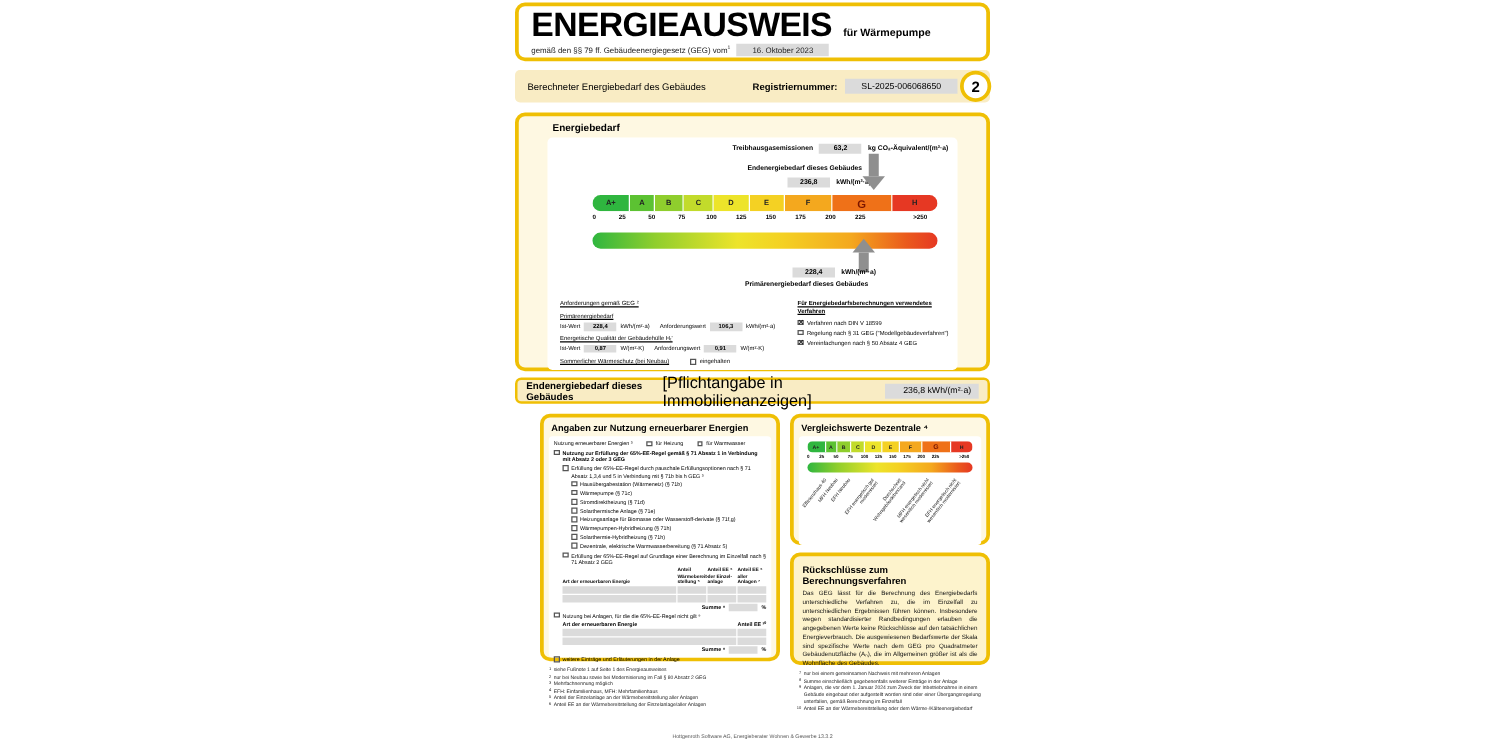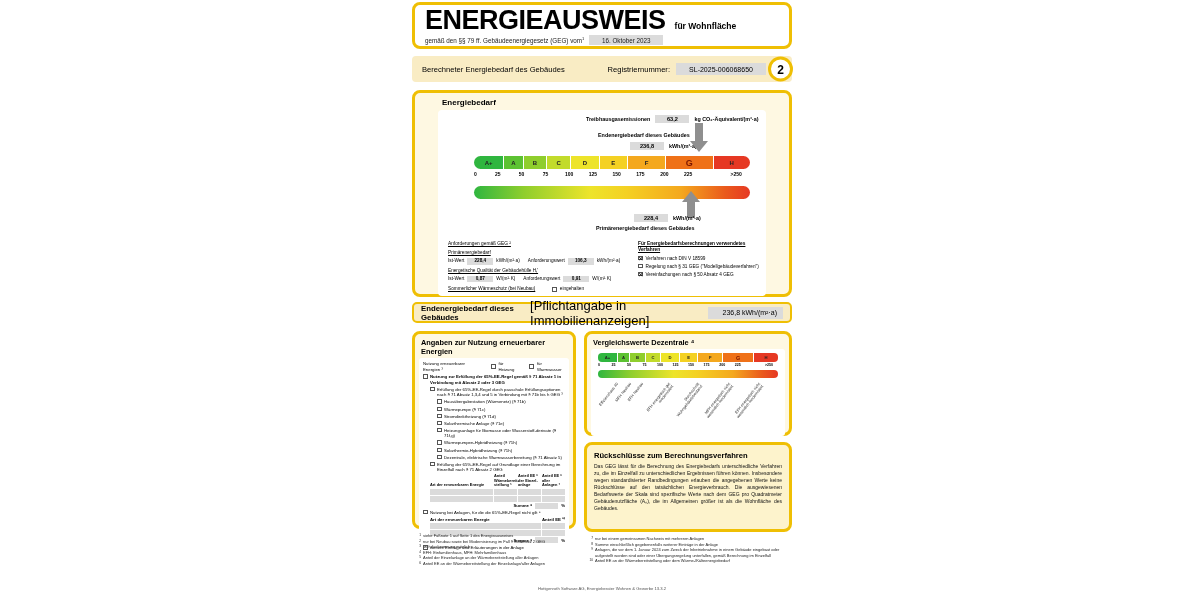--- a/index.html
+++ b/index.html
@@ -13,21 +13,21 @@
   .main-title{font-size:27px;font-weight:800;letter-spacing:-0.5px;}
   .for-label{font-size:8.5px;font-weight:700;}
   .law-row{display:flex;align-items:center;gap:5px;font-size:6.3px;margin-top:1px;color:#222;}
   .sup{font-size:4px;vertical-align:super;}
   .gbox{background:#DBDBDB;text-align:center;}
   .date-box{font-size:6.3px;padding:1.5px 6px;min-width:62px;}
   
   .subheader{position:relative;margin-top:7px;background:#F9ECC4;border-radius:4px;height:26px;
              display:flex;align-items:center;padding:0 10px;}
   .sub-title{font-size:7.6px;font-weight:400;flex:1;}
-  .reg-label{font-size:7.6px;font-weight:400;margin-right:6px;}
+  .reg-label{font-size:7.6px;font-weight:700;margin-right:6px;}
   .reg-box{font-size:7px;padding:2.5px 6px;width:78px;margin-right:16px;}
   .page-circle{position:absolute;right:-1px;top:50%;transform:translateY(-50%);width:19px;height:19px;
                border-radius:50%;background:#fff;border:3.5px solid #EFBF04;display:flex;align-items:center;
                justify-content:center;font-size:12px;font-weight:800;}
   
   .eb-panel{box-sizing:border-box;margin-top:8px;border:3.5px solid #EFBF04;border-radius:8px;
             background:#FEF8E2;height:207px;padding:3px 23px;}
   .eb-title{font-size:8px;font-weight:700;margin:2px 0 3px 4px;}
   .eb-white{position:relative;background:#fff;border-radius:4px;height:186px;overflow:hidden;}
   .abs{position:absolute;}
@@ -88,21 +88,21 @@
   .cb.checked::after{content:"\2715";position:absolute;left:-1px;top:-1.5px;font-size:6.5px;color:#111;}
   .vf-row{display:flex;align-items:flex-start;gap:3px;margin-bottom:2px;}
   
   .pflicht-bar{box-sizing:border-box;margin-top:5px;border:2.5px solid #EFBF04;border-radius:5px;
                background:#F9ECC4;height:21px;display:flex;align-items:center;padding:0 7px;gap:4px;}
   .pf-bold{font-size:7.8px;font-weight:800;}
   .pf-rest{font-size:13px;}
   .pf-val{margin-left:auto;font-size:7px;padding:2.5px 6px;width:80px;text-align:right;}
   
   .bottom{display:flex;margin-top:8px;gap:8px;align-items:flex-start;}
-  .col-left{width:164px;flex:none;}
+  .col-left{width:192px;flex:none;margin-left:20px;}
   .col-right{flex:1;}
   .panel{box-sizing:border-box;border:3.5px solid #EFBF04;border-radius:8px;background:#FEF8E2;padding:3px 4px;}
   .panel-title{font-size:7.4px;font-weight:700;margin:1px 0 2px 2px;}
   .renew-panel{height:198px;}
   .renew-white{background:#fff;border-radius:3px;padding:3px 4px;height:177px;box-sizing:border-box;
                font-size:4.3px;line-height:1.3;}
   .rn-row{display:flex;align-items:flex-start;gap:2.5px;margin-bottom:1.5px;}
   .rn-ind1{margin-left:7px;}
   .rn-ind2{margin-left:14px;}
   .rn-b{font-weight:700;}
@@ -147,21 +147,21 @@
   .footer{position:absolute;bottom:7px;left:0;width:100%;text-align:center;font-size:4.2px;color:#555;}
 </style>
 </head>
 <body>
 
 <div class="page">
 
   <div class="header-box">
     <div class="title-row">
       <span class="main-title">ENERGIEAUSWEIS</span>
-      <span class="for-label">für Wohnfläche</span>
+      <span class="for-label">für Wärmepumpe</span>
     </div>
     <div class="law-row">
       <span><span>gemäß den §§ 79 ff. Gebäudeenergiegesetz (GEG) vom</span><span class="sup">1</span></span>
       <span class="gbox date-box">16. Oktober 2023</span>
     </div>
   </div>
 
   <div class="subheader">
     <span class="sub-title">Berechneter Energiebedarf des Gebäudes</span>
     <span class="reg-label">Registriernummer:</span>

